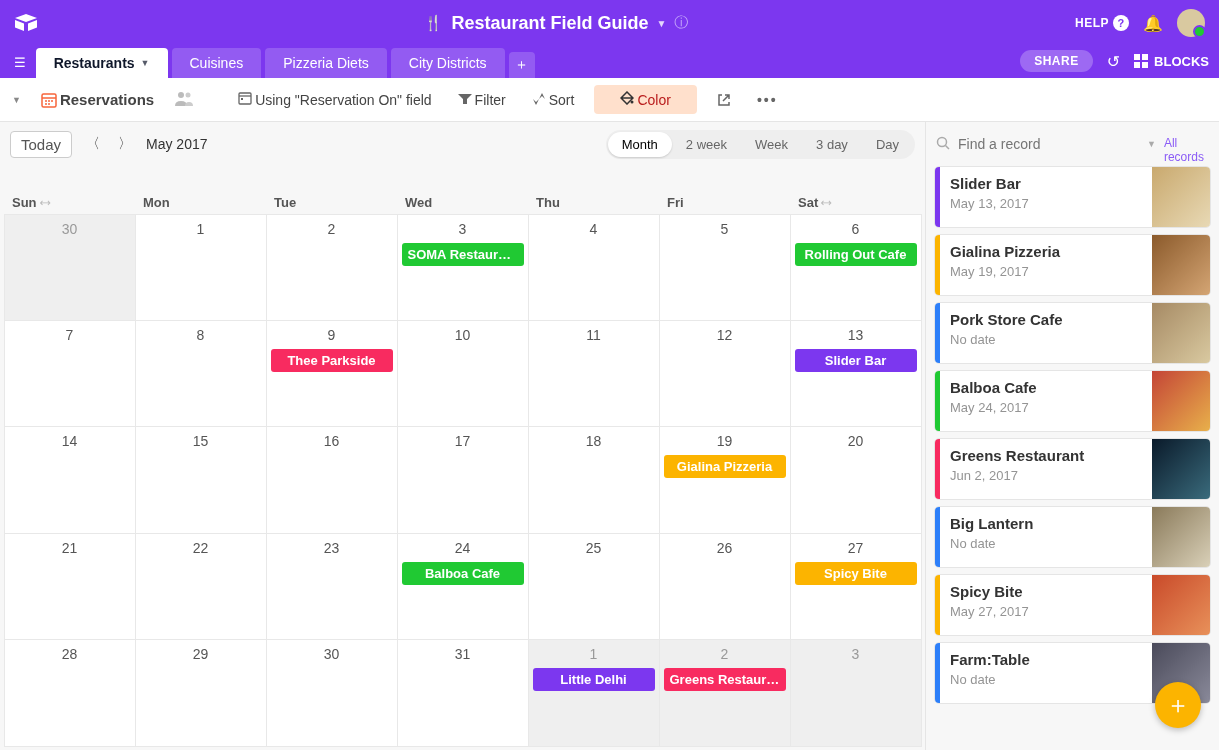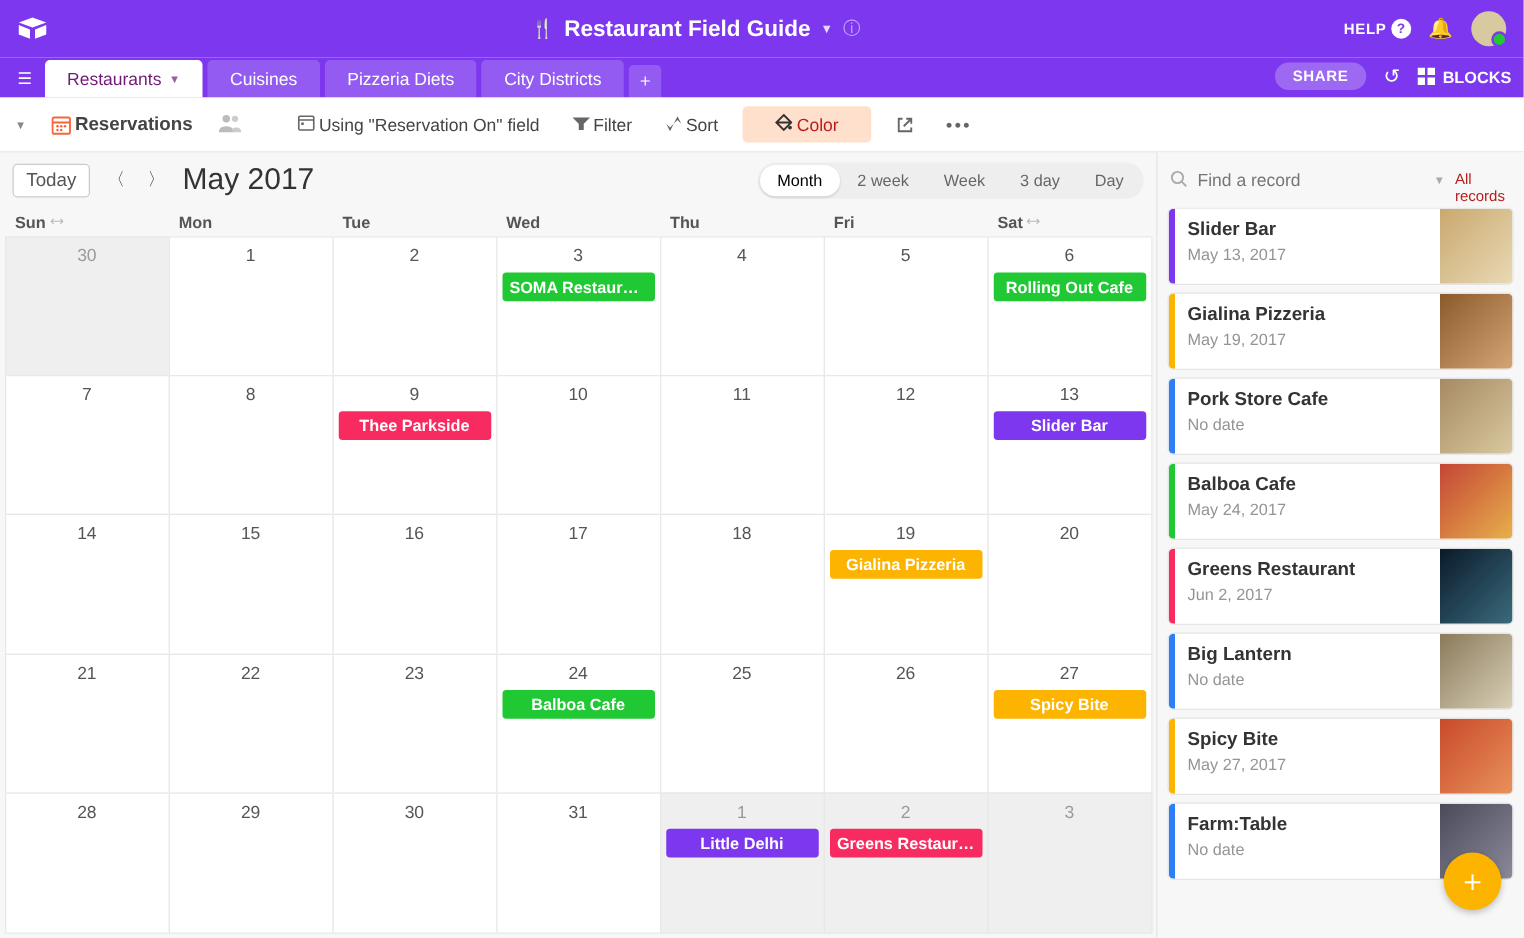--- a/index.html
+++ b/index.html
@@ -13,21 +13,21 @@
 .info-icon { color: #c9adfa; font-size: 14px; }
 .top-right { display: flex; align-items: center; gap: 14px; }
 .help-link { font-size: 12px; font-weight: 700; letter-spacing: 0.5px; display: flex; align-items: center; gap: 4px; }
 .avatar { width: 28px; height: 28px; border-radius: 50%; background: #d9c9a0; position: relative; }
 .avatar::after { content: ""; position: absolute; right: -1px; bottom: -1px; width: 9px; height: 9px; background: #20c933; border-radius: 50%; border: 2px solid #7c37ef; }
 
 
 .tabbar { height: 32px; background: #7c37ef; display: flex; align-items: flex-end; padding: 0 10px; gap: 0; }
 .hamburger { color: #fff; padding: 0 10px 8px 4px; }
 .tab { background: rgba(255,255,255,0.18); color: #fff; padding: 7px 18px; font-size: 14px; border-radius: 4px 4px 0 0; margin-right: 4px; cursor: pointer; display: flex; align-items: center; gap: 6px; }
-.tab.active { background: #fff; color: #701a75; font-weight: 400; }
+.tab.active { background: #fff; color: #0f172a; font-weight: 700; }
 .tab .caret { font-size: 9px; opacity: .7; }
 .tab-add { background: rgba(255,255,255,0.18); color: #fff; width: 26px; height: 26px; border-radius: 4px 4px 0 0; display: flex; align-items: center; justify-content: center; font-size: 14px; margin-bottom: 0; }
 .tabbar-right { margin-left: auto; display: flex; align-items: center; gap: 14px; padding-bottom: 6px; color: #fff; }
 .share-pill { background: rgba(255,255,255,0.25); border-radius: 999px; padding: 4px 14px; font-size: 12px; font-weight: 700; letter-spacing: .5px; }
 .blocks-btn { display: flex; align-items: center; gap: 6px; font-size: 13px; font-weight: 700; }
 
 
 .toolbar { height: 44px; background: #fff; border-bottom: 1px solid #e5e5e5; display: flex; align-items: center; padding: 0 12px; gap: 14px; }
 .tool-item { display: flex; align-items: center; gap: 3px; font-size: 14px; color: #444; cursor: pointer; padding: 4px 6px; border-radius: 4px; }
 .tool-item.view-name { font-weight: 700; font-size: 15px; }
@@ -35,40 +35,40 @@
 .view-icon { width: 16px; height: 16px; display: flex; align-items: center; justify-content: center; color: #f7653b; font-size: 14px; }
 .caret-sm { font-size: 9px; color: #888; }
 .people-icon { color: #bbb; }
 
 
 .content { display: flex; height: calc(750px - 46px - 32px - 44px); }
 .calendar-pane { flex: 1; display: flex; flex-direction: column; }
 .cal-header { height: 44px; display: flex; align-items: center; padding: 0 10px; gap: 10px; }
 .today-btn { border: 1px solid #ccc; background: #fff; border-radius: 4px; padding: 4px 10px; font-size: 15px; cursor: pointer; color: #555; }
 .nav-arrow { color: #444; padding: 2px 4px; cursor: pointer; font-size: 14px; }
-.month-label { font-size: 24px; font-weight: 500; color: #333; }
+.month-label { font-size: 14px; font-weight: 500; color: #333; }
 .range-toggle { margin-left: auto; background: #eee; border-radius: 999px; padding: 2px; display: flex; }
 .range-toggle span { padding: 5px 14px; font-size: 13px; color: #666; border-radius: 999px; cursor: pointer; }
 .range-toggle span.active { background: #fff; box-shadow: 0 1px 2px rgba(0,0,0,.15); color: #000000; }
 
 .weekday-row { display: grid; grid-template-columns: repeat(7,1fr); padding: 0 4px; }
-.weekday-cell { padding: 4px 6px 4px 8px; font-size: 13px; font-weight: 700; color: #555; display: flex; align-items: center; gap: 4px; }
+.weekday-cell { padding: 4px 6px 4px 8px; font-size: 13px; font-weight: 700; color: #555; display: flex; align-items: center; gap: 4px; margin-top: 25px; }
 .drag-handle { color: #bbb; font-size: 10px; transform: rotate(45deg); }
 
 .grid-body { flex: 1; display: grid; grid-template-columns: repeat(7,1fr); grid-auto-rows: 1fr; padding: 0 4px 4px 4px; gap: 0; text-align: center; }
 .day-cell { border: 1px solid #e8e8e8; background: #fff; margin: -0.5px; padding: 4px; font-size: 14px; color: #555; overflow: hidden; }
 .day-cell.dim { background: #efefef; color: #999; }
 .day-num { padding: 2px 4px; }
 .event { margin-top: 4px; border-radius: 3px; padding: 4px 6px; font-size: 13px; font-weight: 600; color: #fff; white-space: nowrap; overflow: hidden; text-overflow: ellipsis; cursor: pointer; }
 
 
 .sidebar { width: 294px; background: #f7f7f7; border-left: 1px solid #e5e5e5; display: flex; flex-direction: column; position: relative; }
 .side-head { height: 44px; display: flex; align-items: center; padding: 0 10px; gap: 8px; color: #888; }
 .side-head input { border: none; background: transparent; font-size: 14px; outline: none; flex: 1; color: #333; }
-.side-head .all-records { font-size: 12px; color: #b91c1c; margin-top: 12px; }
+.side-head .all-records { font-size: 12px; color: #8b5cf6; margin-top: 12px; }
 .card-list { flex: 1; overflow: hidden; padding: 0 8px; display: flex; flex-direction: column; gap: 6px; }
 .card { background: #fff; border: 1px solid #e5e5e5; border-radius: 5px; display: flex; align-items: stretch; height: 62px; overflow: hidden; cursor: pointer; }
 .card .stripe { width: 5px; }
 .card .body { flex: 1; padding: 8px 10px; }
 .card .title { font-size: 15px; font-weight: 600; color: #333; margin-bottom: 4px; }
 .card .sub { font-size: 13px; color: #949494; }
 .card .thumb { width: 58px; background: #ccc; }
 .fab { position: absolute; right: 18px; bottom: 22px; width: 46px; height: 46px; border-radius: 50%; background: #fcb400; color: #fff; display: flex; align-items: center; justify-content: center; font-size: 24px; font-weight: 300; box-shadow: 0 2px 6px rgba(0,0,0,.25); cursor: pointer; }
 </style>
 </head>

